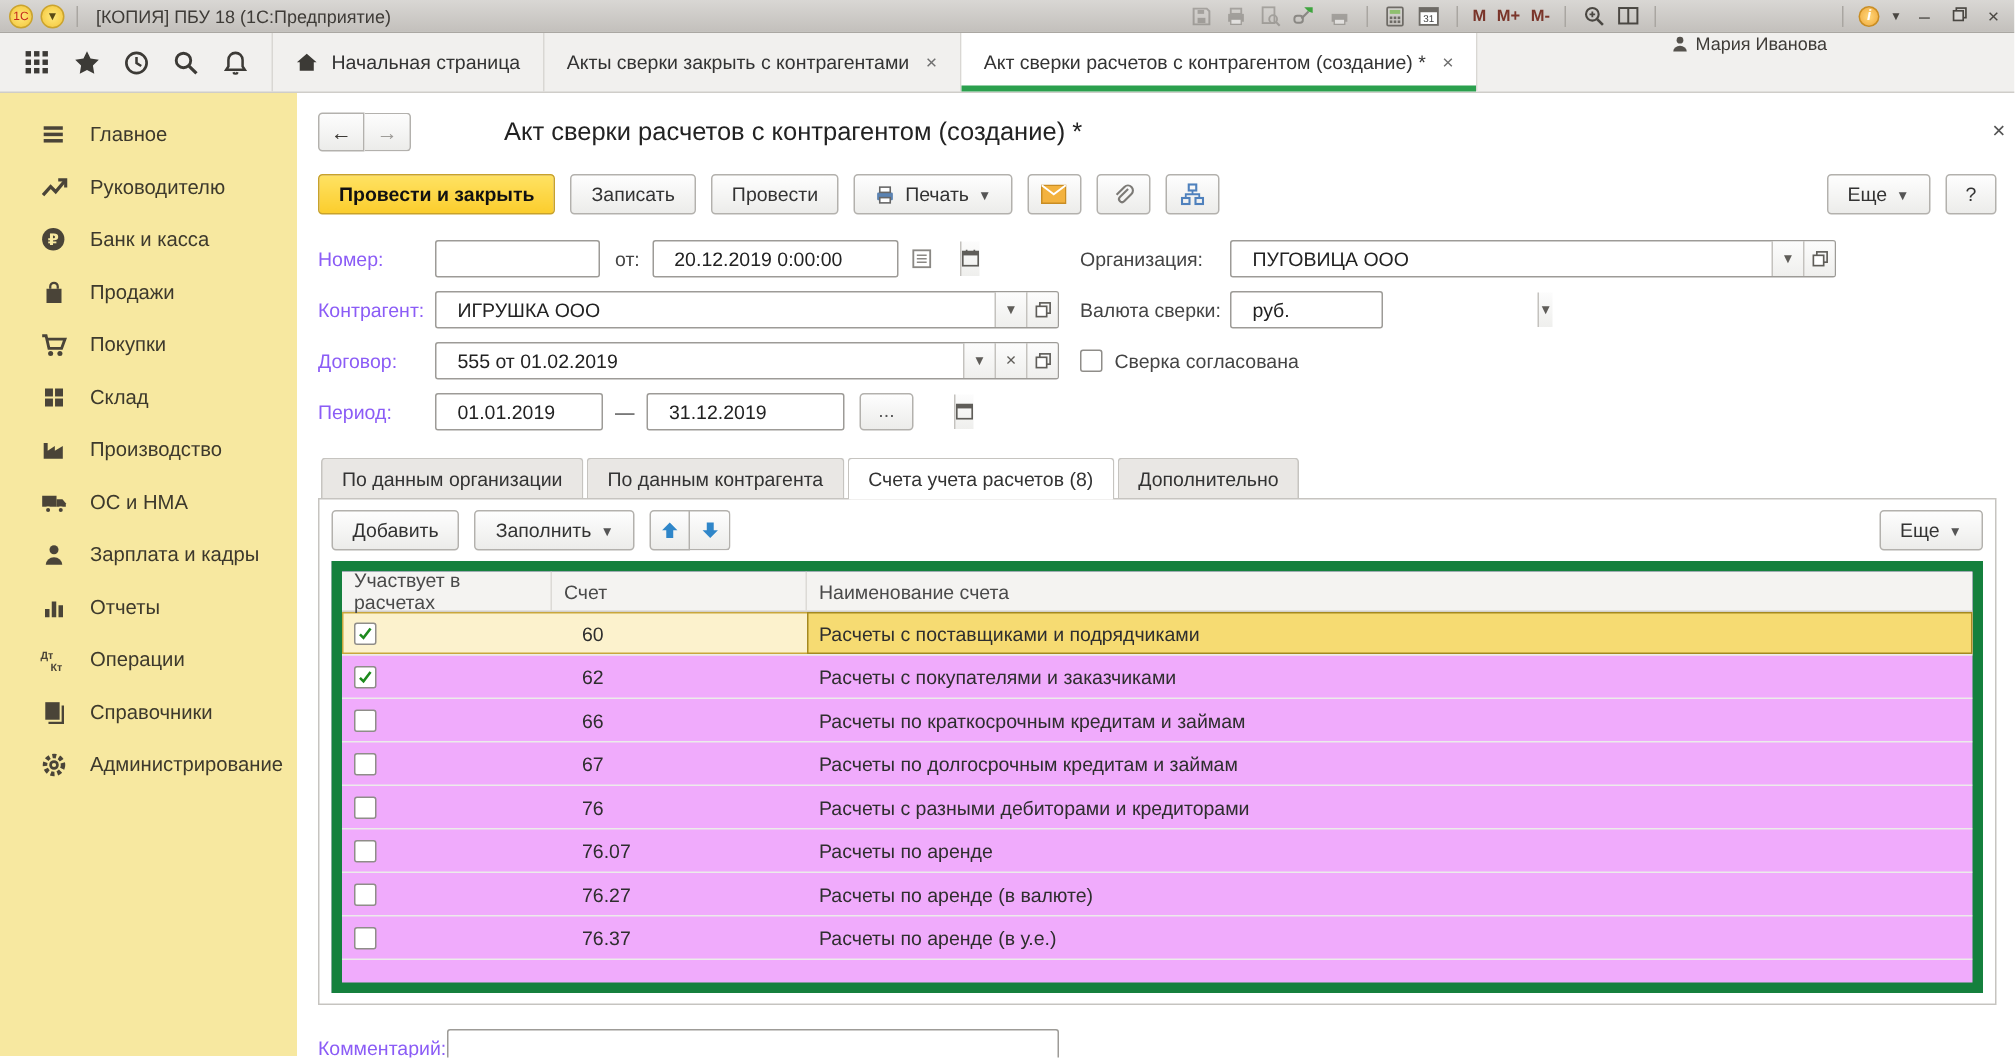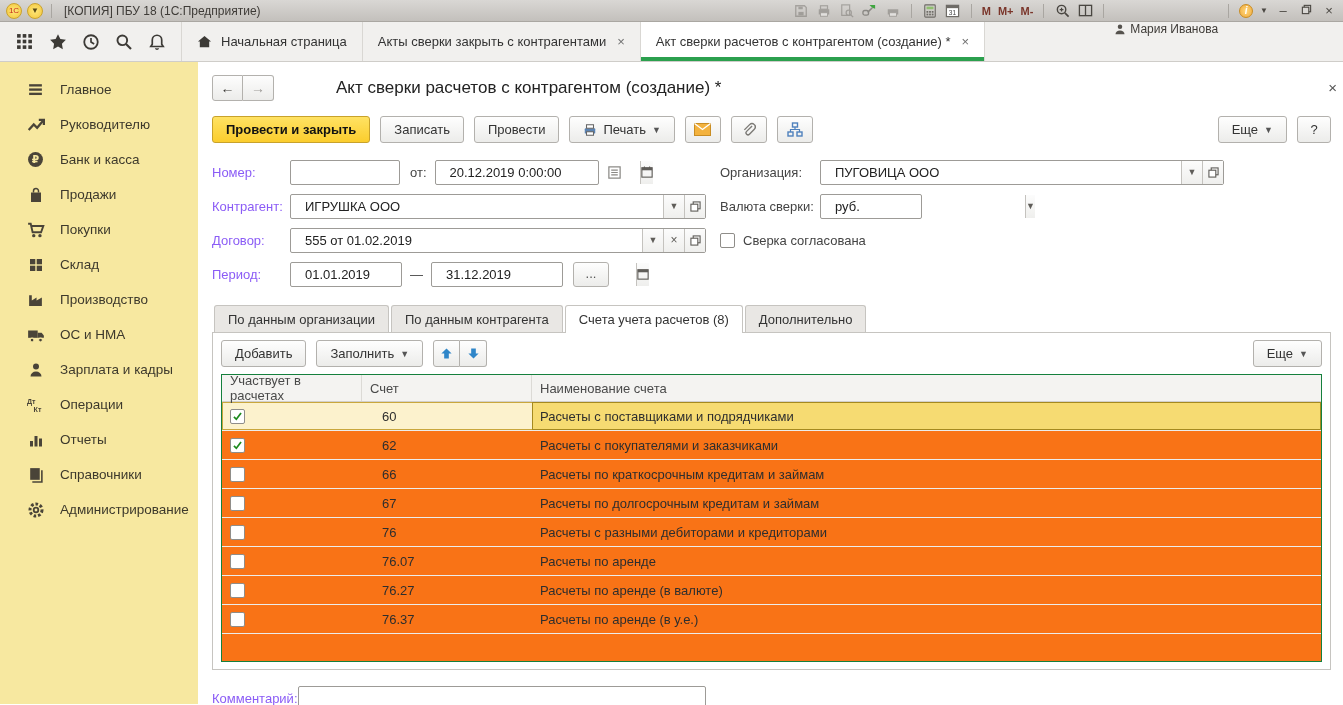--- a/index.html
+++ b/index.html
@@ -76,21 +76,21 @@
   .itab { padding:6px 13px 5px; border:1px solid #c6c4c0; border-bottom:none; border-radius:3px 3px 0 0; background:#e9e7e4; color:#333; white-space:nowrap; cursor:default; }
   .itab.active { background:#fff; margin-bottom:-1px; padding-bottom:6px; }
   .groupbox { border:1px solid #c6c4c0; height:338px; padding:7px 8px 0 8px; position:relative; z-index:1; background:#fff; }
   .tt-row { display:flex; align-items:center; gap:10px; margin-bottom:7px; }
   .updown { display:flex; }
   .udbtn { width:27px; height:27px; border:1px solid #b3b1ad; background:linear-gradient(#fefefe,#ececea); display:flex; align-items:center; justify-content:center; }
   .udbtn:first-child { border-radius:3px 0 0 3px; }
   .udbtn:last-child { border-radius:0 3px 3px 0; border-left:none; }
 
   
-  .tbl { border:1px solid #15803d; height:288px; overflow:hidden; background:#f97316; }
+  .tbl { border:7px solid #15803d; height:288px; overflow:hidden; background:#f0abfc; }
   .tbl-head { display:flex; background:#f4f3f1; border-bottom:1px solid #d2d0cc; height:27px; align-items:center; color:#4a4a4a; }
   .th { padding:0 8px; border-right:1px solid #dcdad6; height:100%; display:flex; align-items:center; }
   .th:last-child { border-right:none; }
   .c1 { width:140px; flex:0 0 auto; }
   .c2 { width:170px; flex:0 0 auto; }
   .c3 { flex:1; }
   .tbl-row { display:flex; align-items:center; height:29px; border-bottom:1px solid #ececea; }
   .td { padding:0 8px; height:100%; display:flex; align-items:center; color:#2e2e2e; }
   .td.c2 { padding-left:20px; }
   .tbl-row.selected { background:#fcf2cd; box-shadow:inset 0 0 0 1px #c9a73d; }
@@ -352,38 +352,38 @@
         <span class="side-ic">
           <svg width="16" height="16" viewBox="0 0 16 16">
             <circle cx="8" cy="4.5" r="3" fill="#4a4438"></circle>
             <path d="M2.5 14.5a5.5 5 0 0 1 11 0z" fill="#4a4438"></path>
           </svg>
         </span>
         <span>Зарплата и кадры</span>
       </div>
     <div class="side-item">
         <span class="side-ic">
-          <svg width="20" height="18" viewBox="0 0 20 18">
-            <text x="1" y="8" font-size="7.5" font-weight="bold" fill="#4a4438">Дт</text>
-            <text x="8" y="16.5" font-size="7.5" font-weight="bold" fill="#4a4438">Кт</text>
-          </svg>
-        </span>
-        <span>Операции</span>
-      </div>
-    <div class="side-item">
-        <span class="side-ic">
           <svg width="16" height="16" viewBox="0 0 16 16">
             <g fill="#4a4438">
               <rect x="2" y="9" width="3" height="5.5"></rect>
               <rect x="6.5" y="4" width="3" height="10.5"></rect>
               <rect x="11" y="6.5" width="3" height="8"></rect>
             </g>
           </svg>
         </span>
         <span>Отчеты</span>
+      </div>
+    <div class="side-item">
+        <span class="side-ic">
+          <svg width="20" height="18" viewBox="0 0 20 18">
+            <text x="1" y="8" font-size="7.5" font-weight="bold" fill="#4a4438">Дт</text>
+            <text x="8" y="16.5" font-size="7.5" font-weight="bold" fill="#4a4438">Кт</text>
+          </svg>
+        </span>
+        <span>Операции</span>
       </div>
     <div class="side-item">
         <span class="side-ic">
           <svg width="17" height="17" viewBox="0 0 16 16">
             <rect x="3" y="2" width="9" height="11" fill="#4a4438"></rect>
             <path d="M14 4v11H5" fill="none" stroke="#4a4438" stroke-width="1.5"></path>
           </svg>
         </span>
         <span>Справочники</span>
       </div>

